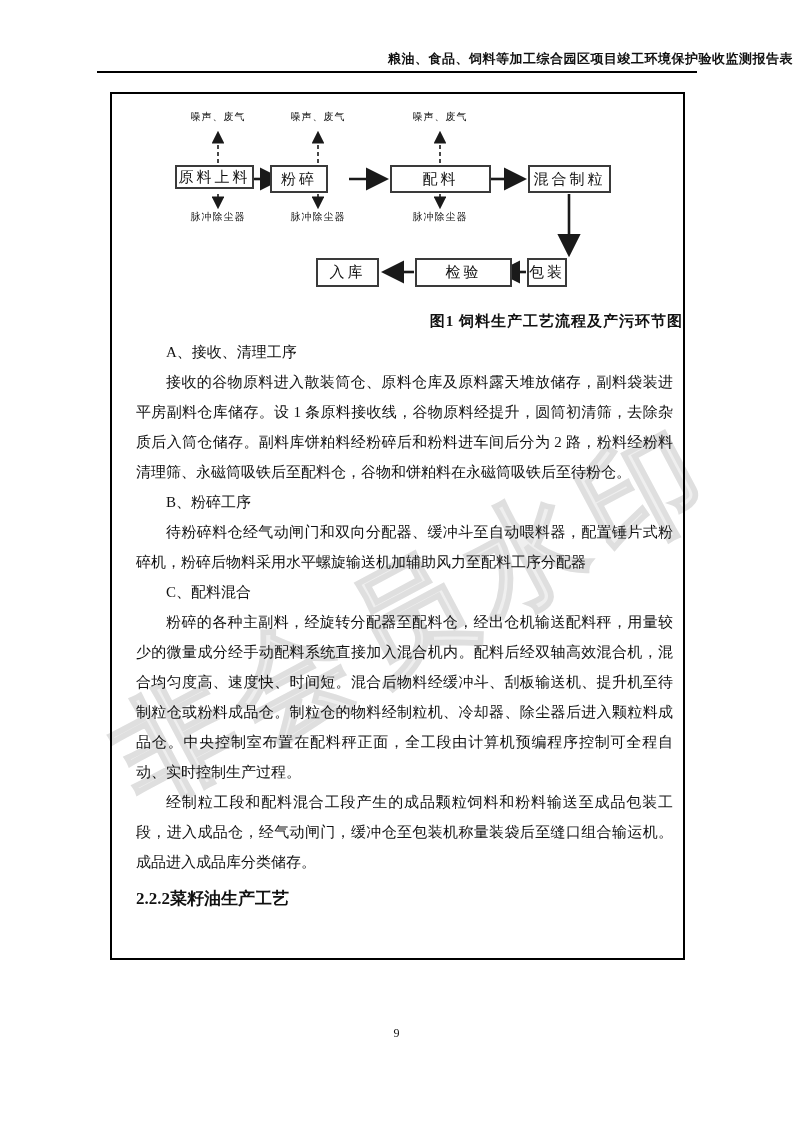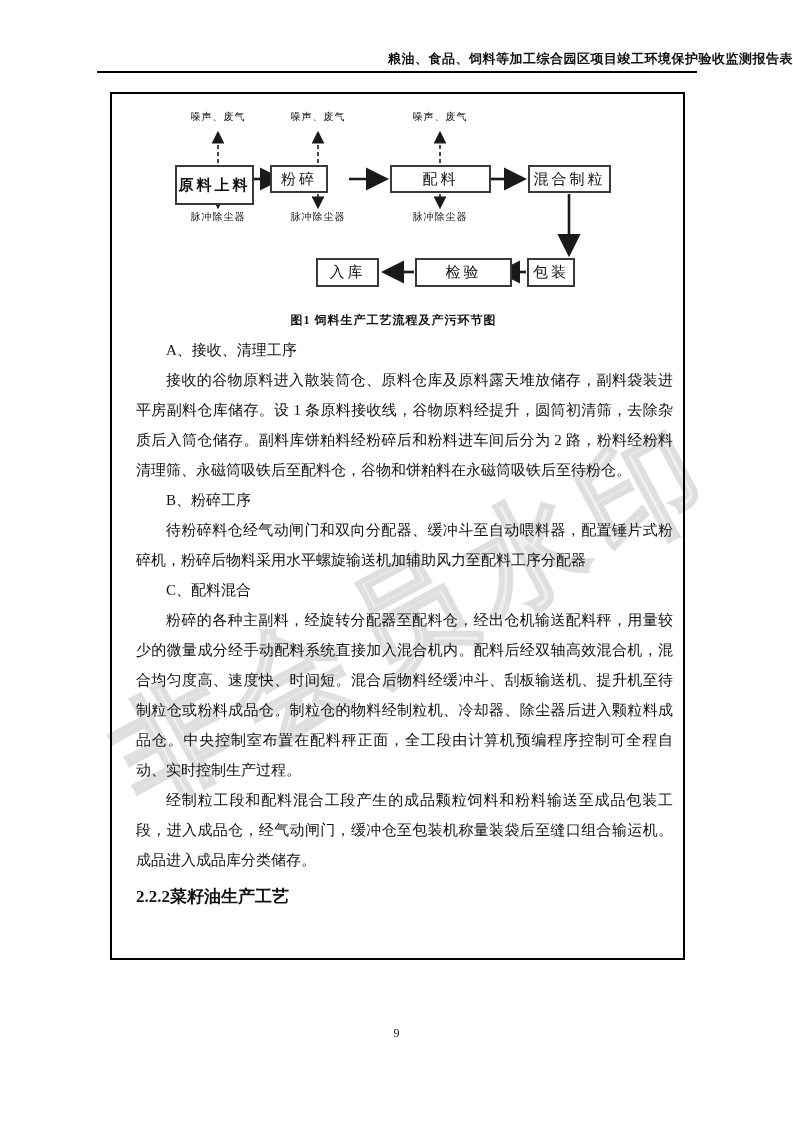--- a/index.html
+++ b/index.html
@@ -35,21 +35,21 @@
     display:flex;align-items:center;justify-content:center;
     font-size:15px;letter-spacing:3px;background:#fff;white-space:nowrap;
   }
   .fc-label{
     position:absolute;width:120px;text-align:center;font-size:10px;
     letter-spacing:1px;white-space:nowrap;
   }
   .fc-svg{position:absolute;left:0;top:0;}
   
   .figure-caption{
-    margin:6px 8px 0 0;text-align:center;font-size:12px;font-weight:bold;
+    margin:6px 0 0 0;text-align:right;font-size:15px;font-weight:bold;
     letter-spacing:1px;
   }
   .body-text{padding:6px 10px 0 24px;font-size:15px;line-height:30px;}
   .section-label{margin:0;text-indent:2em;}
   .para{margin:0;text-indent:2em;text-align:justify;}
   .sub-heading{
     margin:4px 0 0 0;font-size:17px;font-weight:bold;line-height:36px;
   }
   .page-number{
     position:absolute;top:1026px;left:0;width:100%;text-align:center;
@@ -96,32 +96,32 @@
           <line x1="457" y1="100" x2="457" y2="158" stroke="#1a1a1a" stroke-width="2.6" marker-end="url(#ah)"></line>
 
           <line x1="414" y1="178" x2="390" y2="178" stroke="#1a1a1a" stroke-width="2.6" marker-end="url(#ah)"></line>
           <line x1="302" y1="178" x2="274" y2="178" stroke="#1a1a1a" stroke-width="2.6" marker-end="url(#ah)"></line>
         </svg>
 
         <div class="fc-label" style="left:46px;top:16px;">噪声、废气</div>
         <div class="fc-label" style="left:146px;top:16px;">噪声、废气</div>
         <div class="fc-label" style="left:268px;top:16px;">噪声、废气</div>
 
-        <div class="fc-node" style="left:63px;top:71px;width:79px;height:40px;font-weight:bold;">原料上料</div>
+        <div class="fc-node" style="left:63px;top:71px;width:79px;height:24px;">原料上料</div>
         <div class="fc-node" style="left:158px;top:71px;width:58px;height:28px;">粉碎</div>
         <div class="fc-node" style="left:278px;top:71px;width:101px;height:28px;">配料</div>
         <div class="fc-node" style="left:416px;top:71px;width:83px;height:28px;">混合制粒</div>
 
         <div class="fc-label" style="left:46px;top:116px;">脉冲除尘器</div>
         <div class="fc-label" style="left:146px;top:116px;">脉冲除尘器</div>
         <div class="fc-label" style="left:268px;top:116px;">脉冲除尘器</div>
 
         <div class="fc-node" style="left:204px;top:164px;width:63px;height:29px;">入库</div>
         <div class="fc-node" style="left:303px;top:164px;width:97px;height:29px;">检验</div>
-        <div class="fc-node" style="left:415px;top:164px;width:48px;height:29px;">包装</div>
+        <div class="fc-node" style="left:415px;top:164px;width:40px;height:29px;">包装</div>
       </div>
 
       <div class="figure-caption">图1 饲料生产工艺流程及产污环节图</div>
 
       <div class="body-text">
         <p class="section-label">A、接收、清理工序</p>
         <p class="para">接收的谷物原料进入散装筒仓、原料仓库及原料露天堆放储存，副料袋装进平房副料仓库储存。设 1 条原料接收线，谷物原料经提升，圆筒初清筛，去除杂质后入筒仓储存。副料库饼粕料经粉碎后和粉料进车间后分为 2 路，粉料经粉料清理筛、永磁筒吸铁后至配料仓，谷物和饼粕料在永磁筒吸铁后至待粉仓。</p>
         <p class="section-label">B、粉碎工序</p>
         <p class="para">待粉碎料仓经气动闸门和双向分配器、缓冲斗至自动喂料器，配置锤片式粉碎机，粉碎后物料采用水平螺旋输送机加辅助风力至配料工序分配器</p>
         <p class="section-label">C、配料混合</p>

